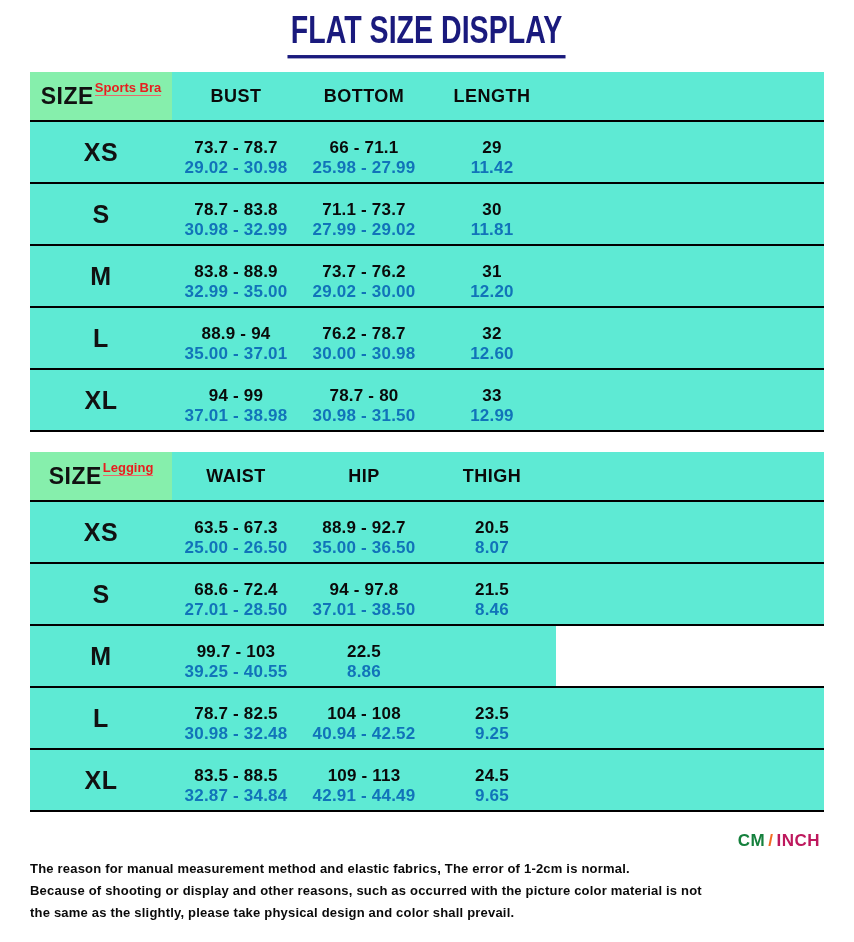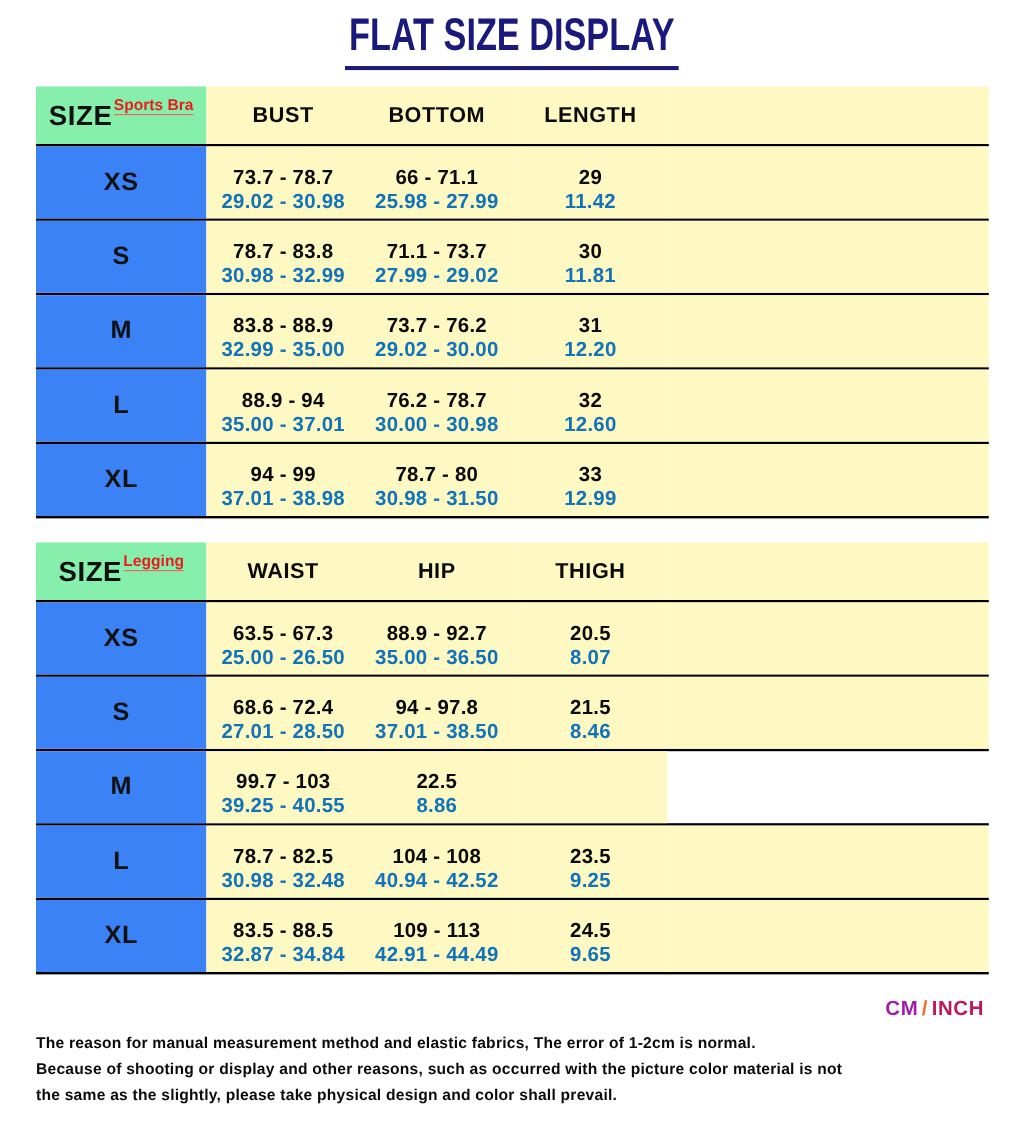--- a/index.html
+++ b/index.html
@@ -33,54 +33,54 @@
   }
   .table-1 { top: 72px; }
   .table-2 { top: 452px; }
   .t-head, .t-row {
     display: grid;
     grid-template-columns: 142px 128px 128px 128px 1fr;
   }
   .t-head { height: 48px; }
   .t-row { height: 60px; border-top: 2px solid #000; }
   .cell { display: flex; align-items: center; justify-content: center; }
-  .g { background: #fef9c3; }
+  .g { background: #5eead4; }
   .size-head {
     justify-content: center;
     background: #86efac;
     font-size: 23px; font-weight: bold; letter-spacing: 0.5px;
     white-space: nowrap;
   }
   .sup-label {
     position: relative; top: -8px;
     font-size: 13px; font-weight: bold;
     color: #e81e1e;
     border-bottom: 1px solid #e86a6a;
     margin-left: 1px;
     letter-spacing: 0px;
   }
   .col-head {
     font-size: 18px; font-weight: bold; letter-spacing: 0.5px; color: #0a0a0a;
   }
   .size-cell {
-    font-size: 21px; font-weight: bold; letter-spacing: 0.5px;
-    background: #3b82f6;
+    font-size: 25px; font-weight: bold; letter-spacing: 0.5px;
+    background: #5eead4;
   }
   .data-cell {
     flex-direction: column;
     justify-content: flex-end;
     padding: 4px 0;
   }
   .cm { font-size: 17px; font-weight: bold; color: #0a0a0a; letter-spacing: 0.2px; }
   .inch { font-size: 17px; font-weight: bold; color: #1173b9; letter-spacing: 0.2px; }
   .units-legend {
     position: absolute; top: 831px; right: 34px;
     font-size: 17px; font-weight: bold; letter-spacing: 0.5px;
   }
-  .units-legend .u-cm { color: #a21caf; }
+  .units-legend .u-cm { color: #15803d; }
   .units-legend .u-slash { color: #f26c22; padding: 0 3px; }
   .units-legend .u-inch { color: #be185d; }
   .disclaimer {
     position: absolute; left: 30px; top: 858px; width: 804px;
     font-size: 13px; font-weight: bold; color: #0a0a0a;
     line-height: 22px; letter-spacing: 0.2px;
   }
 </style>
 </head>
 <body>

